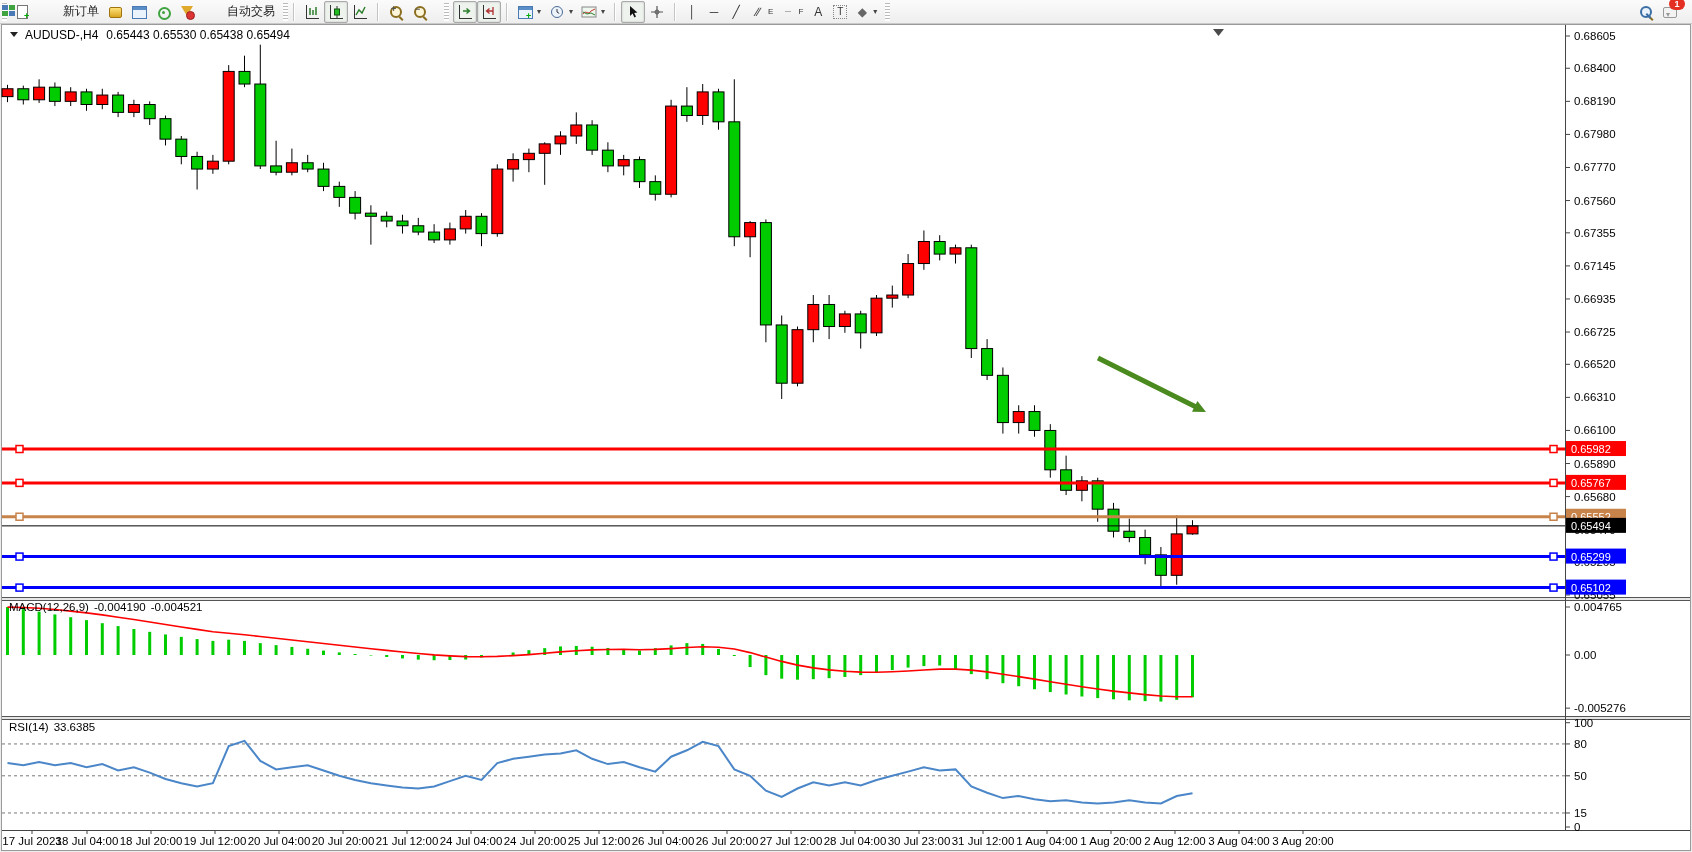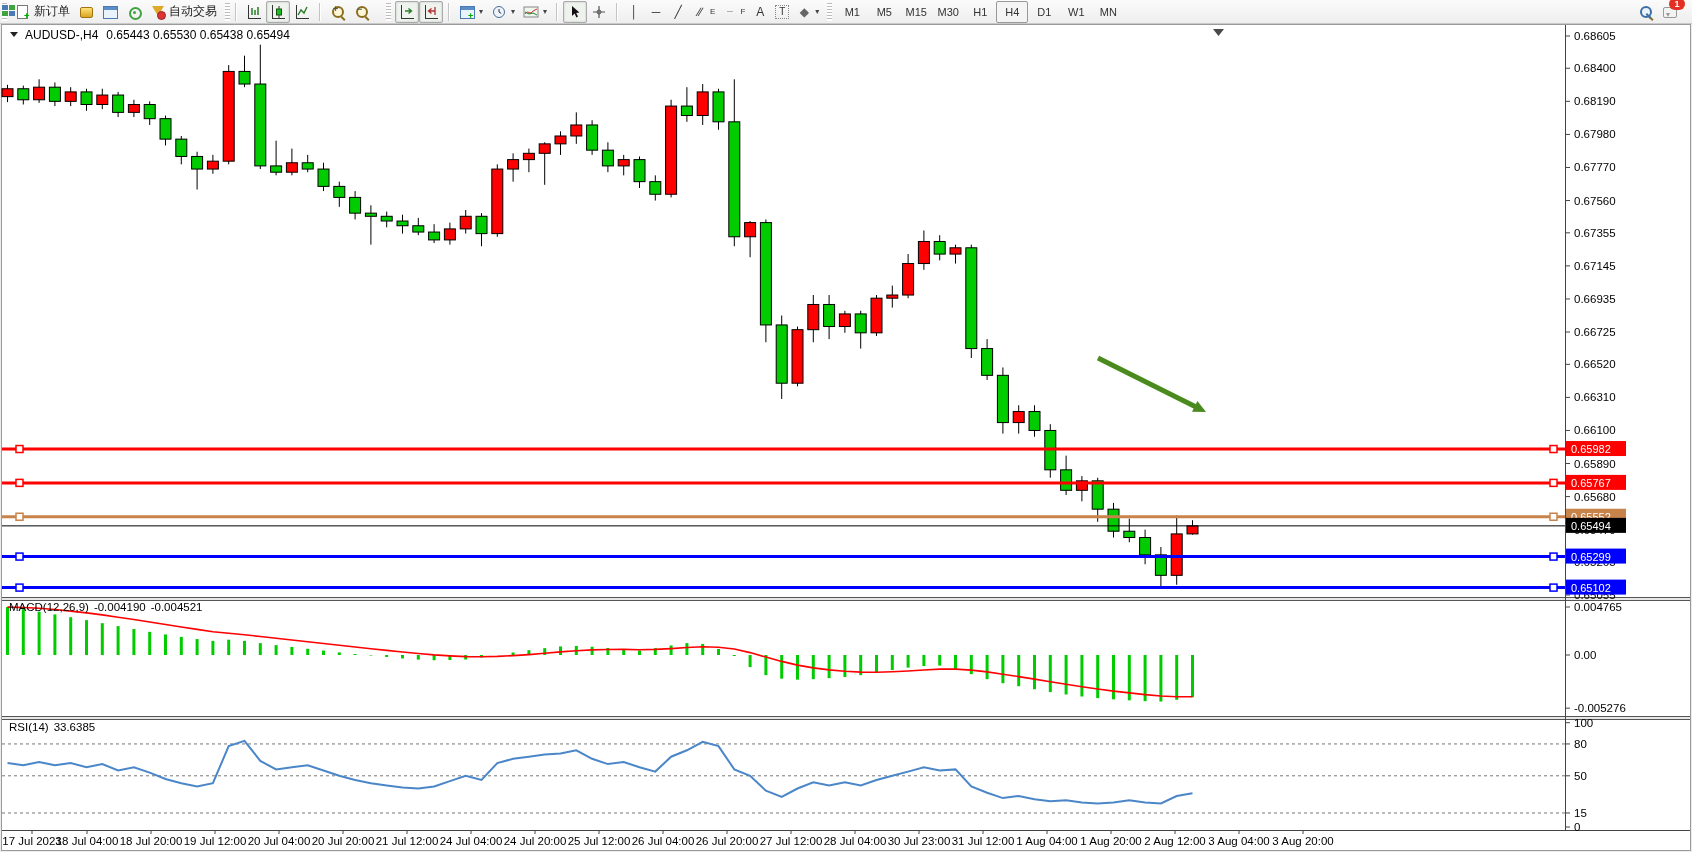--- a/index.html
+++ b/index.html
@@ -6,21 +6,21 @@
             font-family:"Liberation Sans",sans-serif;-webkit-font-smoothing:antialiased;}
   #app{position:relative;width:1692px;height:852px;}
   
   .toolbar{position:absolute;left:0;top:0;width:1692px;height:23px;background:linear-gradient(#fbfbfb,#eee);
            border-bottom:1px solid #c9c9c9;display:flex;align-items:center;font-size:12px;color:#222;}
   .tb-group{display:flex;align-items:center;height:23px;padding:0 2px;}
   .sep{width:1px;height:18px;background:#c4c4c4;margin:0 3px;border-right:1px solid #fff;}
   .grip{width:5px;height:18px;margin:0 2px;background:repeating-linear-gradient(#bbb 0 1px,#fff 1px 3px);}
   .tbtn{display:flex;align-items:center;gap:3px;height:20px;padding:0 3px;border:1px solid transparent;border-radius:2px;cursor:default;}
   .tbtn.pressed{background:#e4efe4;border:1px solid #9db89d;background:#eef3ee;border-color:#aaa;box-shadow:inset 0 0 2px #bbb;}
-  .tbtn .lbl{white-space:nowrap;}
+  .tbtn .lbl{white-space:nowrap;margin-left:29px;}
   .ico{width:16px;height:16px;display:inline-block;position:relative;}
   .drop{font-size:8px;color:#444;margin-left:1px;}
   .tf{min-width:24px;text-align:center;justify-content:center;font-size:11px;color:#333;}
   .tf.pressed{background:#f4f4f4;border:1px solid #999;box-shadow:none;}
   .toolbar .spacer{flex:1;}
   
   .i-doc{position:absolute;left:2px;top:1px;width:9px;height:12px;background:#fff;border:1px solid #777;}
   .i-plus{position:absolute;right:0;bottom:0;width:7px;height:7px;color:#0a0;font-weight:bold;font-size:9px;line-height:7px;}
   .i-gold{position:absolute;left:2px;top:3px;width:11px;height:9px;background:linear-gradient(#ffe27a,#d9a520);border:1px solid #a07510;border-radius:2px;}
   .i-win{position:absolute;left:1px;top:2px;width:13px;height:11px;background:#eaf2fb;border:1px solid #4a7ab5;}
@@ -204,31 +204,20 @@
         </div>
     <div class="tbtn">
           <span class="glyph" style="border:1px dotted #888;width:12px;height:12px;line-height:12px;font-size:10px;">T</span>
         </div>
     <div class="tbtn">
           <span class="glyph" style="color:#666;">◆</span>
           <span class="drop">▾</span>
         </div>
   </div>
   <div class="grip"></div>
-  <div class="tb-group">
-    <div class="tbtn tf">M1</div>
-    <div class="tbtn tf">M5</div>
-    <div class="tbtn tf">M15</div>
-    <div class="tbtn tf">M30</div>
-    <div class="tbtn tf">H1</div>
-    <div class="tbtn tf pressed">H4</div>
-    <div class="tbtn tf">D1</div>
-    <div class="tbtn tf">W1</div>
-    <div class="tbtn tf">MN</div>
-  </div>
   <div class="spacer"></div>
   <div class="tb-group" style="margin-right:8px;">
     <div class="tbtn">
           <span class="ico">
             <span class="mag" style="border-color:#3a6ea5;background:#eaf2fb;"></span>
             <span style="position:absolute;left:9px;top:9px;width:6px;height:2px;background:#3a6ea5;transform:rotate(45deg);transform-origin:0 0;"></span>
           </span>
         </div>
     <div class="tbtn" style="position:relative;">
       <span class="ico">

